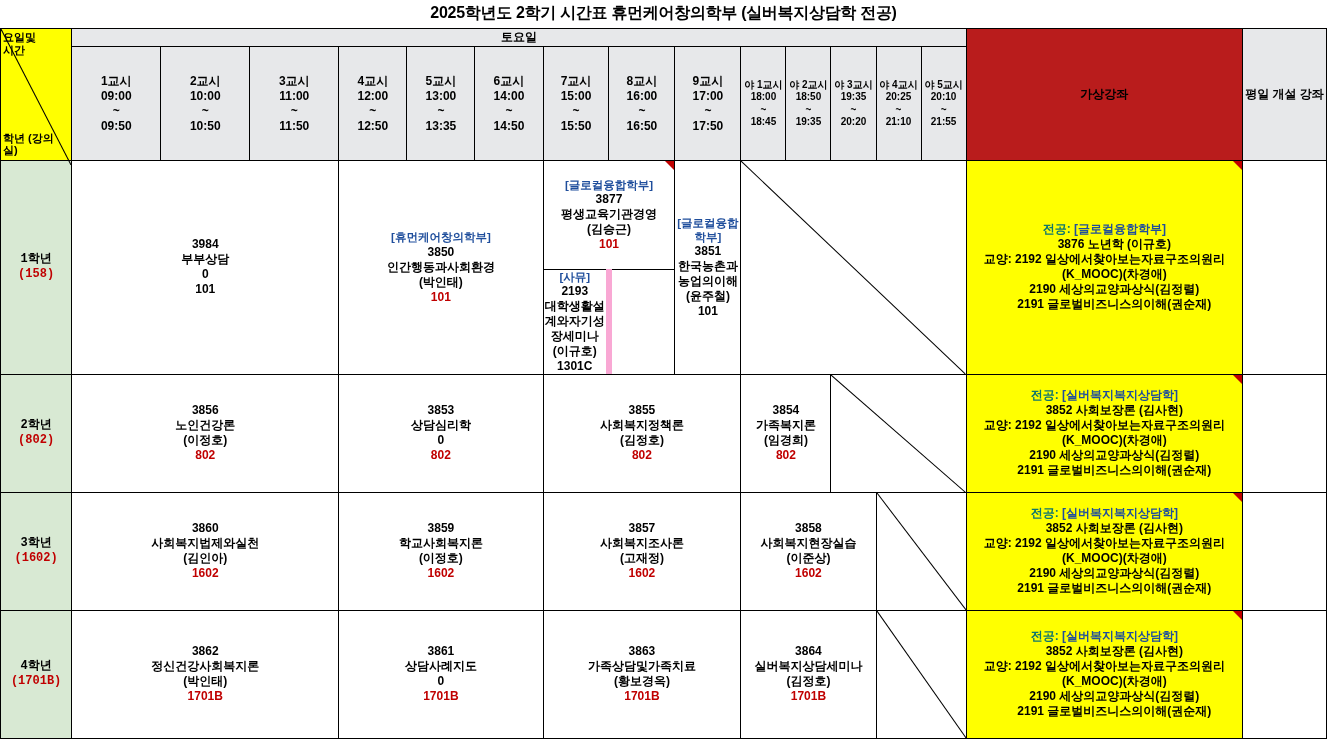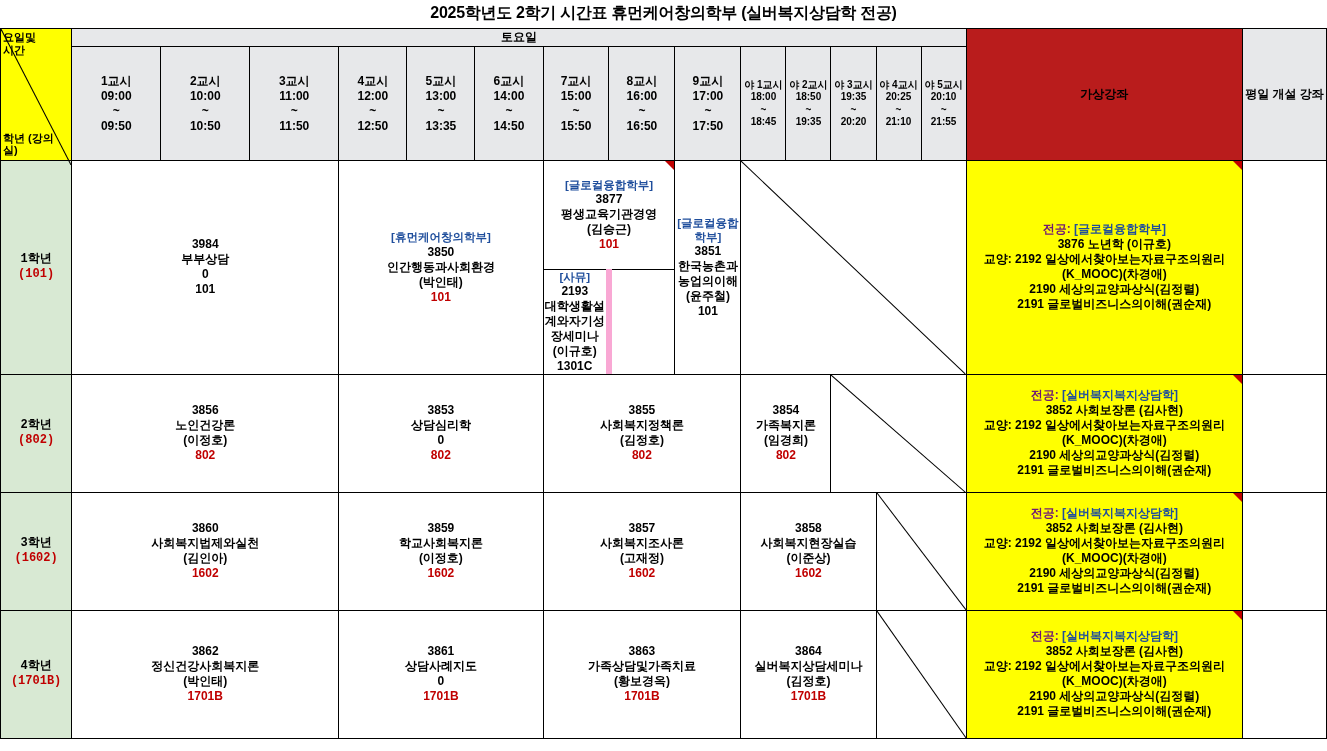--- a/index.html
+++ b/index.html
@@ -117,21 +117,21 @@
   .small-course { font-size: 11px; line-height: 1.18; }
   .virtual {
     background: #ffff00;
     text-align: left;
     padding: 4px 6px;
     font-size: 12px;
     font-weight: bold;
     line-height: 1.35;
     position: relative;
   }
-  .virtual .major-label { color: #701a75; }
+  .virtual .major-label { color: #0f766e; }
   .virtual .major-name { color: #1f4e9c; }
   .virtual .indent { padding-left: 20px; display: block; }
   .virtual .indent2 { padding-left: 20px; display: block; }
   .virtual .corner {
     position: absolute;
     right: 0; top: 0;
     width: 0; height: 0;
     border-left: 9px solid transparent;
     border-top: 9px solid #c00000;
   }
@@ -274,21 +274,21 @@
         <div class="pname">야 5교시</div>
         <div class="ptime">20:10</div>
         <div class="tilde">~</div>
         <div class="ptime">21:55</div>
       </td>
     </tr>
 
     <tr style="height:212px">
       <td class="grade-cell">
         <div>1학년</div>
-        <div class="room">(101)</div>
+        <div class="room">(158)</div>
       </td>
 
       <td class="course" colspan="3">
         <div class="code">3984</div>
         <div class="cname">부부상담</div>
         <div class="room0">0</div>
         <div class="room0">101</div>
       </td>
 
       <td class="course" colspan="3">

